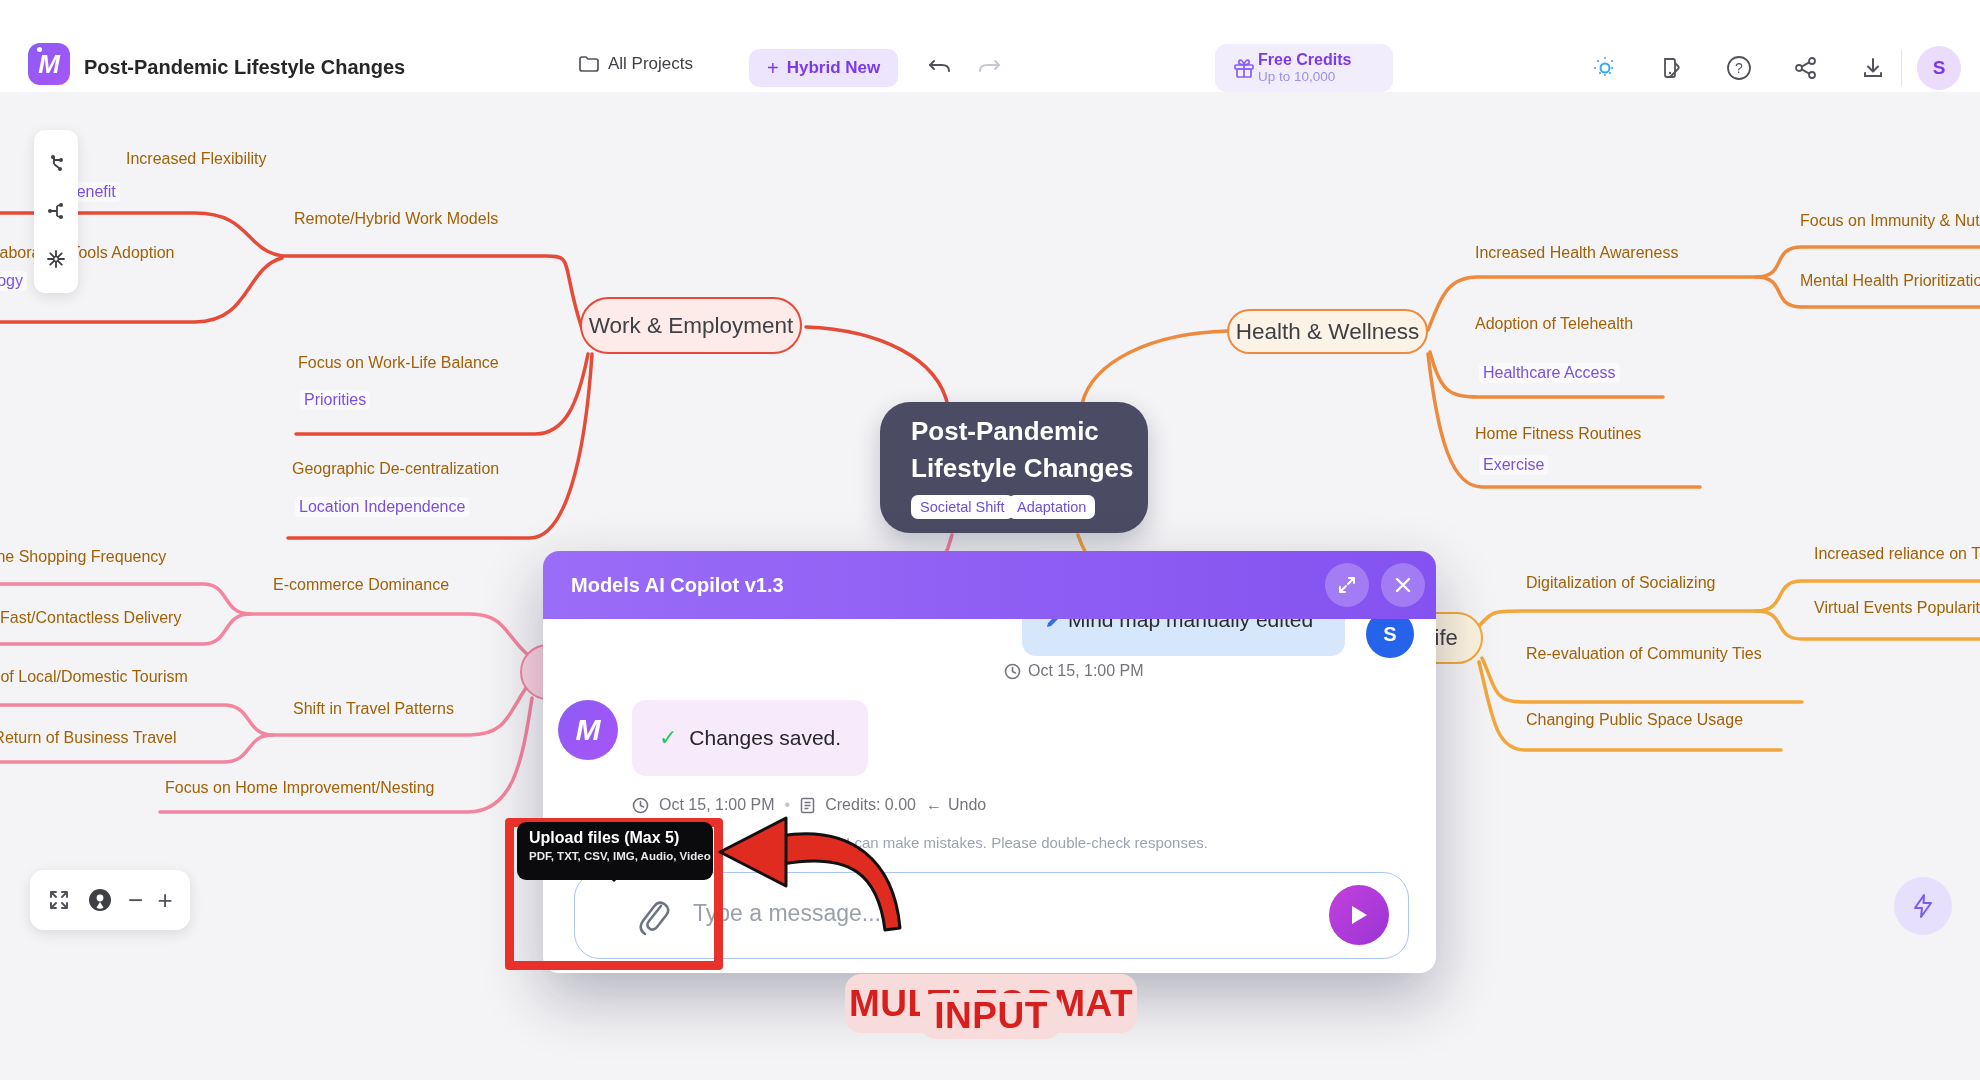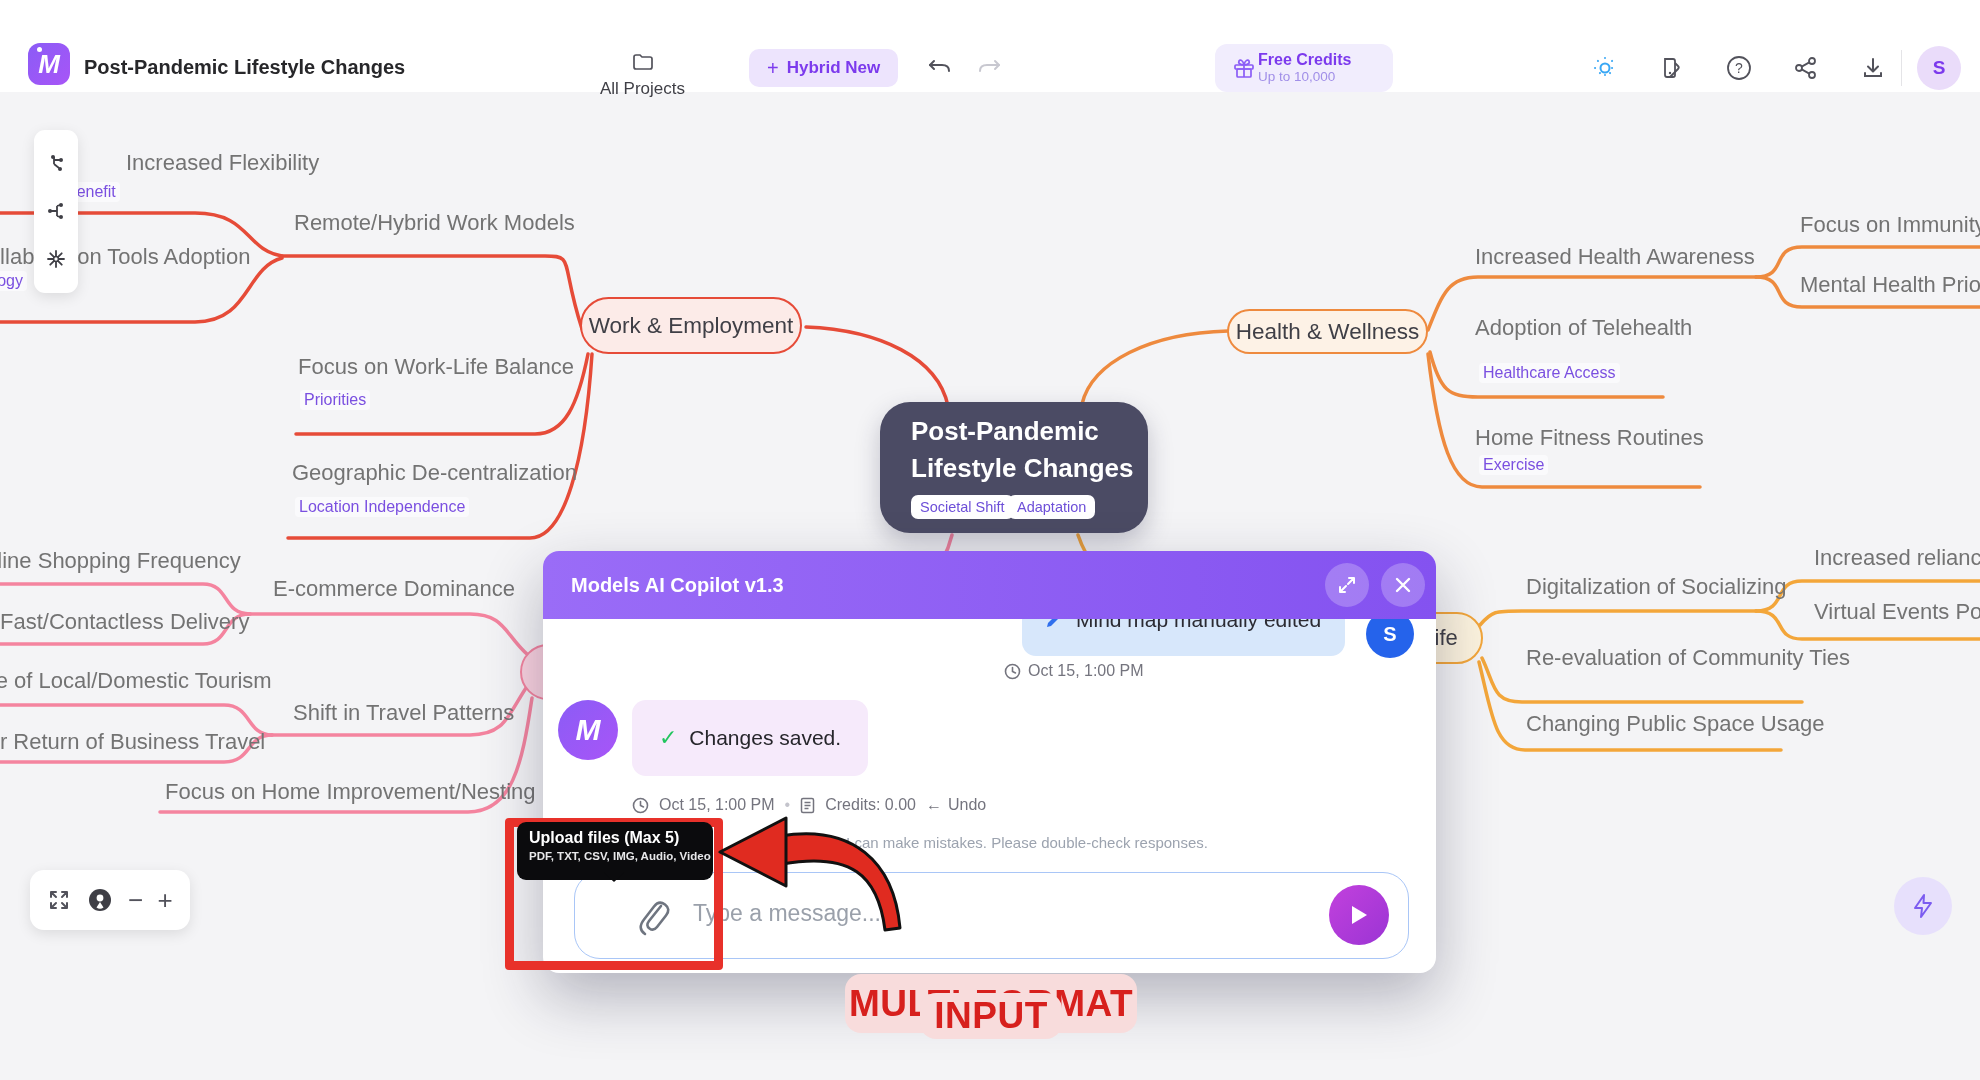--- a/index.html
+++ b/index.html
@@ -22,21 +22,21 @@
         color:#7c3aed;font-size:17px;font-weight:600;display:flex;align-items:center;gap:8px;}
   .icon-btn{position:absolute;top:52px;width:32px;height:32px;display:flex;align-items:center;justify-content:center;}
   .credits{position:absolute;left:1215px;top:44px;width:178px;height:48px;border-radius:12px;background:#f1edfd;
         display:flex;align-items:center;gap:3px;padding-left:18px;box-sizing:border-box;}
   .credits .t1{font-size:16px;font-weight:700;color:#7c3aed;line-height:18px;}
   .credits .t2{font-size:13.5px;color:#a18fe8;line-height:16px;}
   .avatar-s{position:absolute;left:1917px;top:46px;width:44px;height:44px;border-radius:50%;background:#eadcfa;
         color:#7c3aed;font-weight:700;font-size:19px;display:flex;align-items:center;justify-content:center;}
   .tb-divider{position:absolute;left:1901px;top:50px;width:1px;height:36px;background:#e4e4e7;}
   
-  .map-label{position:absolute;font-size:22px;color:#737373;white-space:nowrap;z-index:3;}
+  .map-label{position:absolute;font-size:16px;color:#a16207;white-space:nowrap;z-index:3;}
   .map-tag{position:absolute;font-size:16px;color:#7a4fe0;white-space:nowrap;z-index:3;background:#fafafc;padding:1px 4px;border-radius:4px;}
   .mnode{position:absolute;display:flex;align-items:center;justify-content:center;white-space:nowrap;
          font-size:22.5px;color:#3f3f46;z-index:4;box-sizing:border-box;background:#fff;}
   .node-work{left:580px;top:297px;width:222px;height:57px;border-radius:29px;background:#fcebe8;border:2.5px solid #e64b38;}
   .node-health{left:1227px;top:309px;width:201px;height:45px;border-radius:23px;background:#fdf2e6;border:2.5px solid #ee8a3e;}
   .node-consumption{left:520px;top:644px;width:182px;height:56px;border-radius:28px;background:#fbd3e0;border:2.5px solid #f4849f;z-index:2;}
   .node-social{left:1331px;top:612px;width:152px;height:52px;border-radius:26px;background:#fcf3de;border:2.5px solid #f3a63a;z-index:2;font-size:22px;}
   .node-center{left:880px;top:402px;width:268px;height:131px;border-radius:30px;background:#4b4b64;z-index:4;
         box-shadow:0 10px 24px rgba(40,40,70,.25);}
   .node-center .l1{position:absolute;left:31px;top:14px;font-size:26px;font-weight:600;color:#fff;white-space:nowrap;}
@@ -53,21 +53,21 @@
         display:flex;align-items:center;justify-content:center;}
   
   .copilot{position:absolute;left:543px;top:551px;width:893px;height:422px;background:#fff;border-radius:16px;z-index:10;
         box-shadow:0 24px 60px rgba(30,30,60,.30);}
   .copilot-header{position:absolute;left:0;top:0;width:100%;height:68px;border-radius:16px 16px 0 0;
         background:linear-gradient(90deg,#9a6cf7,#8452f0);z-index:3;}
   .copilot-title{position:absolute;left:28px;top:23px;font-size:20px;font-weight:700;color:#fff;white-space:nowrap;}
   .hdr-btn{position:absolute;top:12px;width:44px;height:44px;border-radius:50%;background:rgba(255,255,255,.24);
         display:flex;align-items:center;justify-content:center;color:#fff;}
   .user-bubble{position:absolute;left:479px;top:21px;width:323px;height:84px;border-radius:14px;background:#d7e7fb;z-index:1;}
-  .user-bubble .row{position:absolute;left:22px;top:36px;display:flex;align-items:center;gap:12px;font-size:21px;color:#2b2b33;white-space:nowrap;}
+  .user-bubble .row{position:absolute;left:22px;top:36px;display:flex;align-items:center;gap:4px;font-size:21px;color:#2b2b33;white-space:nowrap;}
   .avatar-user{position:absolute;left:823px;top:59px;width:48px;height:48px;border-radius:50%;background:#2563eb;color:#fff;
         font-weight:700;font-size:20px;display:flex;align-items:center;justify-content:center;z-index:1;}
   .stamp{position:absolute;display:flex;align-items:center;gap:7px;font-size:16px;color:#74747e;white-space:nowrap;}
   .bot-avatar{position:absolute;left:15px;top:149px;width:60px;height:60px;border-radius:50%;
         background:linear-gradient(135deg,#8b5cf6,#a855f7);color:#fff;display:flex;align-items:center;justify-content:center;
         font-style:italic;font-weight:900;font-size:30px;}
   .bot-bubble{position:absolute;left:89px;top:149px;width:236px;height:76px;border-radius:14px;background:#f6eafb;
         display:flex;align-items:center;justify-content:center;gap:12px;font-size:21px;color:#26262b;white-space:nowrap;}
   .check{color:#22c55e;font-size:22px;font-weight:700;}
   .meta-row{position:absolute;left:89px;top:245px;display:flex;align-items:center;gap:10px;font-size:16px;color:#74747e;white-space:nowrap;}
@@ -177,21 +177,21 @@
   </div>
 </div>
 
 <div class="topbar">
   <div class="logo">
       <i></i>
       <span>M</span>
     </div>
   <div class="doc-title">Post-Pandemic Lifestyle Changes</div>
 
-  <div class="tb-item" style="left:600px;flex-direction:column;">
+  <div class="tb-item" style="left:579px;">
     <span>
       <svg width="20" height="16" viewBox="0 0 20 16">
           <path d="M1 3 Q1 1 3 1 L7 1 L9 3 L17 3 Q19 3 19 5 L19 13 Q19 15 17 15 L3 15 Q1 15 1 13 Z" fill="none" stroke="#52525b" stroke-width="1.7"></path>
         </svg>
     </span>
     <span>All Projects</span>
   </div>
 
   <div class="btn-create">
     <span style="font-size:20px;font-weight:500;">+</span>

